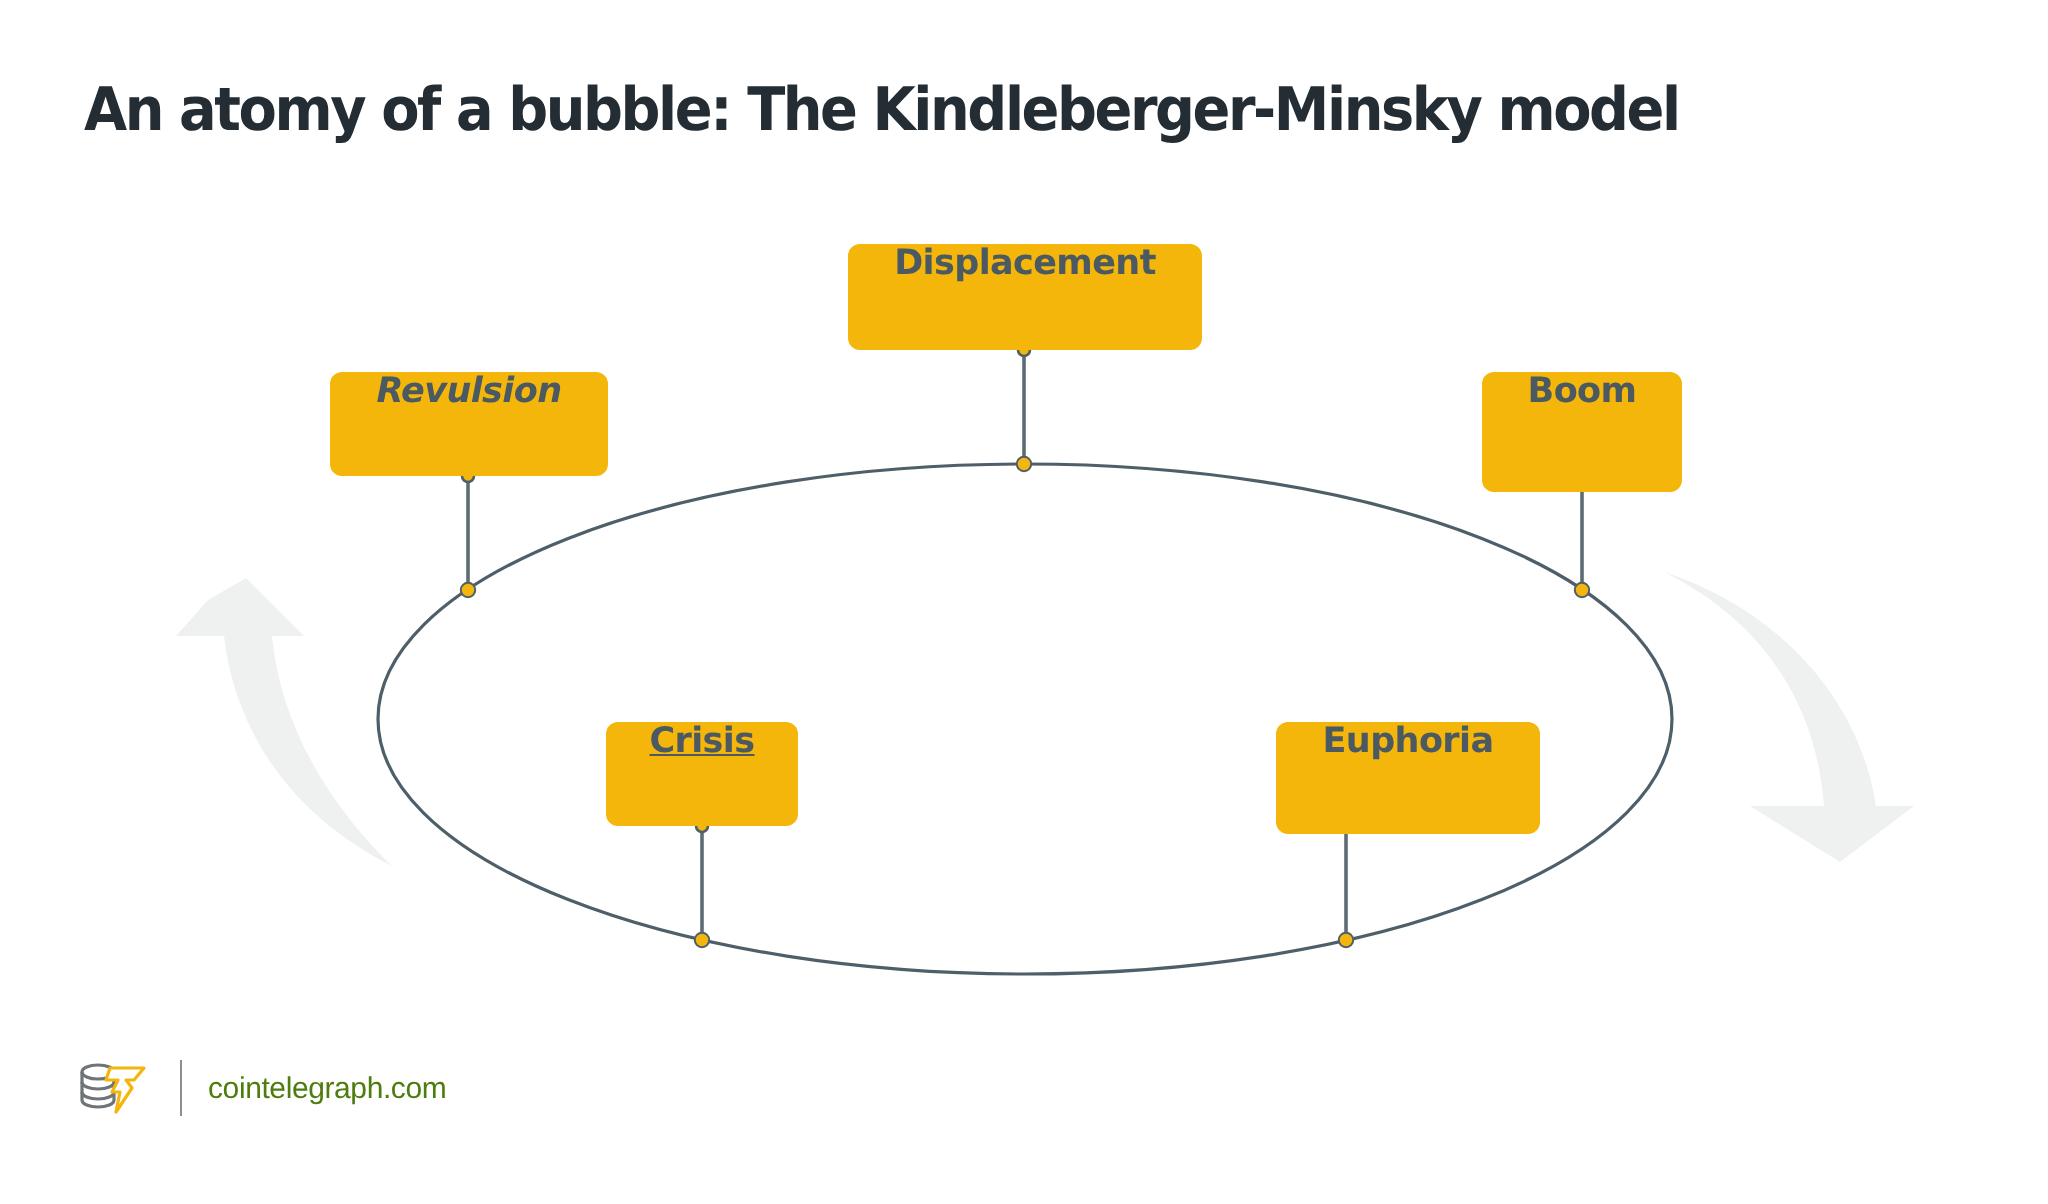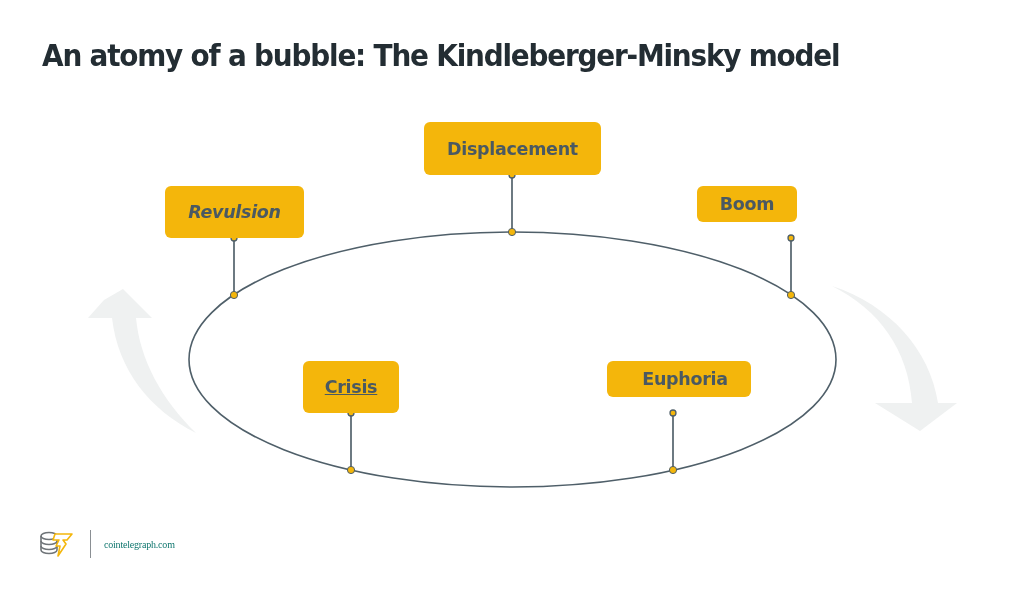--- a/index.html
+++ b/index.html
@@ -1,23 +1,23 @@
 <!DOCTYPE html>
 <html><head>
 <meta charset="utf-8">
 <style>
   html, body { margin:0; padding:0; background:#ffffff; }
   body { width:1024px; height:602px; position:relative; overflow:hidden; font-family:"Liberation Sans", sans-serif; }
   .title { position:absolute; left:42px; top:38px; margin:0; font-family:"DejaVu Sans", sans-serif; font-weight:bold; font-size:30px; letter-spacing:-1.3px; color:#232d33; white-space:nowrap; transform:scaleX(0.93); transform-origin:left top; }
   svg.diagram { position:absolute; left:0; top:0; }
-  .node { position:absolute; background:#f4b60b; border-radius:6px; display:flex; align-items:center; justify-content:center; font-family:"DejaVu Sans", sans-serif; font-weight:bold; font-size:17.5px; color:#4a5962; letter-spacing:-0.3px; }
+  .node { position:absolute; background:#f4b60b; border-radius:6px; display:flex; justify-content:center; font-family:"DejaVu Sans", sans-serif; font-weight:bold; font-size:17.5px; color:#4a5962; letter-spacing:-0.3px; }
   .footer { position:absolute; left:38px; top:528px; height:32px; display:flex; align-items:center; }
   .logo { width:38px; height:32px; }
   .divider { width:1px; height:28px; background:#8a8f93; margin:0 13px 0 14px; }
-  .domain { font-family:Liberation Serif, serif; font-size:10px; color:#0f766e; letter-spacing:-0.2px; }
+  .domain { font-family:Liberation Sans, sans-serif; font-size:15px; color:#4d7c0f; letter-spacing:-0.2px; }
 </style>
 </head>
 <body>
 
 <h1 class="title">An atomy of a bubble: The Kindleberger-Minsky model</h1>
 
 <svg class="diagram" width="1024" height="602" viewBox="0 0 1024 602">
 
   <path d="M196,433 C150,410 118,370 112,318 L88,318 L104,300 L123,289 L152,318 L136,318 C140,360 162,400 196,433 Z" fill="#eff1f1"></path>
   <path d="M832,286 C880,310 908,350 912,403 L875,403 L920,431 L957,403 L938,403 C930,350 890,305 832,286 Z" fill="#eff1f1"></path>
@@ -45,24 +45,24 @@
     <circle cx="234" cy="295" r="3.6"></circle>
     <circle cx="791" cy="295" r="3.6"></circle>
     <circle cx="351" cy="470" r="3.6"></circle>
     <circle cx="673" cy="470" r="3.6"></circle>
   </g>
 </svg>
 
 <div class="node" style="left:424px;top:122px;width:177px;height:53px;">
   <span>Displacement</span>
 </div>
-<div class="node" style="left:697px;top:186px;width:100px;height:36px;">
+<div class="node" style="left:741px;top:186px;width:100px;height:60px;">
   <span>Boom</span>
 </div>
-<div class="node" style="left:607px;top:361px;width:132px;height:36px;padding-left:12px;">
+<div class="node" style="left:638px;top:361px;width:132px;height:56px;">
   <span>Euphoria</span>
 </div>
 <div class="node" style="left:303px;top:361px;width:96px;height:52px;text-decoration:underline;">
   <span>Crisis</span>
 </div>
 <div class="node" style="left:165px;top:186px;width:139px;height:52px;font-style:italic;">
   <span>Revulsion</span>
 </div>
 
 <div class="footer">

